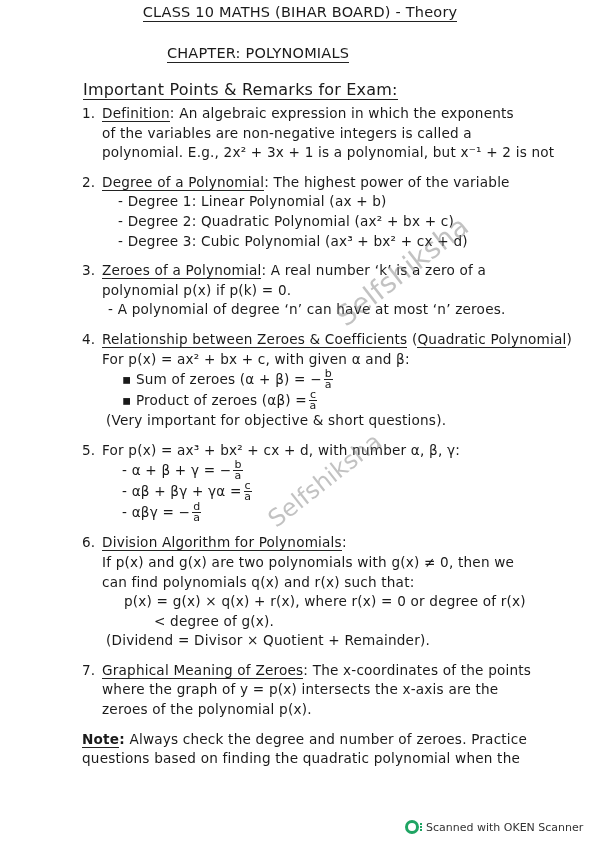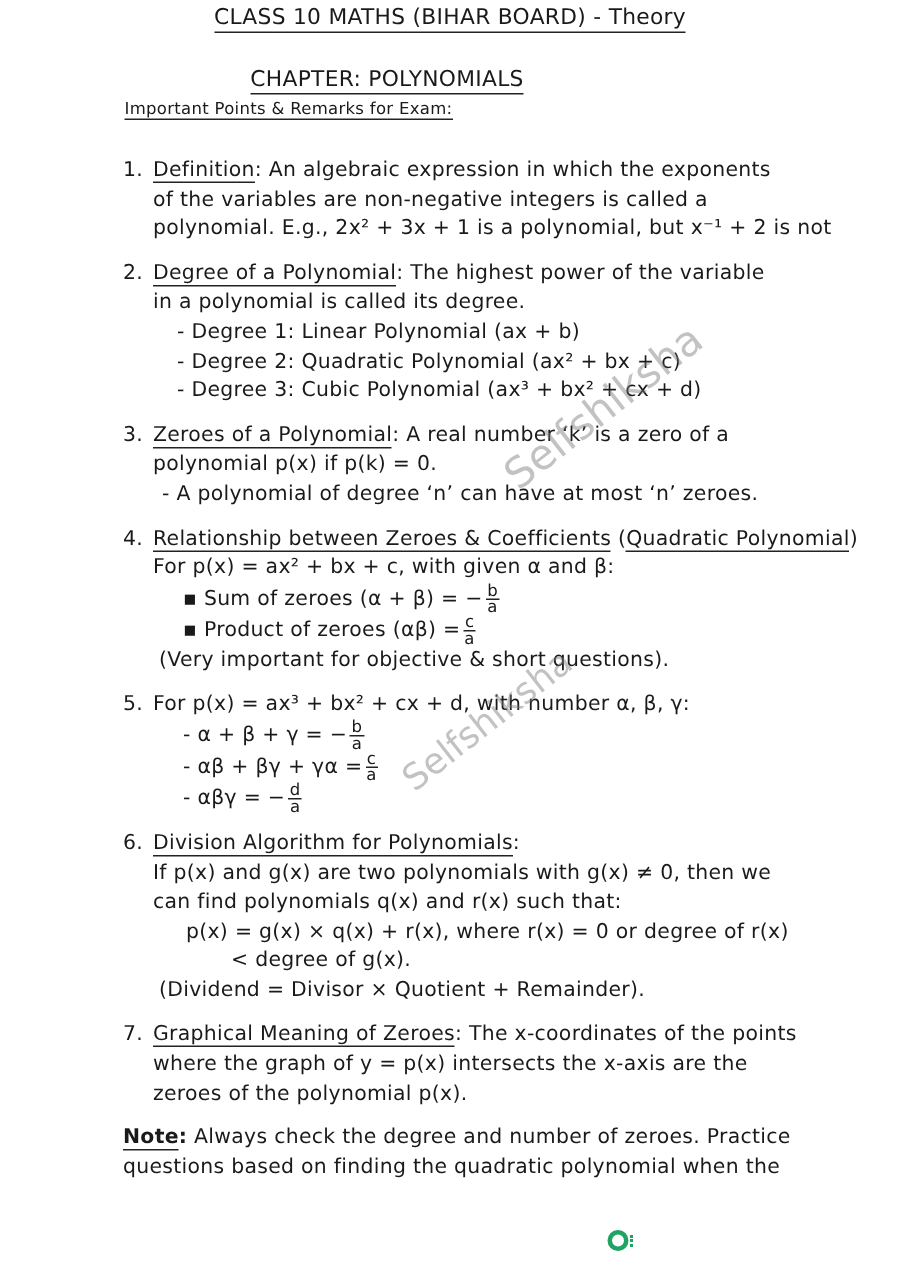--- a/index.html
+++ b/index.html
@@ -11,21 +11,21 @@
   .title {
     position:absolute; top:4px; left:0; width:600px; text-align:center;
     font-size:14.5px;
   }
   .title span { border-bottom:1.5px solid #222; padding-bottom:1px;text-align:center; }
   .chapter {
     position:absolute; top:45px; left:0; width:516px; text-align:center; font-size:14.5px;
   }
   .chapter span { border-bottom:1.5px solid #222; padding-bottom:1px; }
   .subhead {
-    position:absolute; top:66px; left:83px; font-size:11px;
+    position:absolute; top:80px; left:83px; font-size:16px;
   }
   .subhead span.u { border-bottom:1.5px solid #222; }
   .content { position:absolute; left:82px; top:104px; width:510px; font-size:13.6px; line-height:19.6px; }
   .item { position:relative; padding-left:20px; margin-bottom:10px; }
   .item .num { position:absolute; left:0; top:0; }
   .u { border-bottom:1.3px solid #222; }
   .line { white-space:nowrap; }
   .dash { padding-left:16px; white-space:nowrap; }
   .paren { padding-left:4px; }
   .eq { padding-left:44px; white-space:nowrap; }
@@ -61,21 +61,20 @@
   <div class="item">
     <span class="num">1.</span>
     <div class="line"><span class="u">Definition</span>: <span>An algebraic expression in which the exponents</span></div>
     <div class="line">of the variables are non-negative integers is called a</div>
     <div class="line">polynomial. E.g., 2x² + 3x + 1 is a polynomial, but x⁻¹ + 2 is not</div>
   </div>
 
   <div class="item">
     <span class="num">2.</span>
     <div class="line"><span class="u">Degree of a Polynomial</span>: <span>The highest power of the variable</span></div>
-    <div class="line">in a polynomial is called its degree.</div>
     <div class="dash">- Degree 1: Linear Polynomial (ax + b)</div>
     <div class="dash">- Degree 2: Quadratic Polynomial (ax² + bx + c)</div>
     <div class="dash">- Degree 3: Cubic Polynomial (ax³ + bx² + cx + d)</div>
   </div>
 
   <div class="item">
     <span class="num">3.</span>
     <div class="line"><span class="u">Zeroes of a Polynomial</span>: <span>A real number ‘k’ is a zero of a</span></div>
     <div class="line">polynomial p(x) if p(k) = 0.</div>
     <div class="dash" style="padding-left:6px">- A polynomial of degree ‘n’ can have at most ‘n’ zeroes.</div>
@@ -134,13 +133,14 @@
     <div class="line"><b class="u">Note</b><b>:</b> <span>Always check the degree and number of zeroes. Practice</span></div>
     <div class="line">questions based on finding the quadratic polynomial when the</div>
   </div>
 </div>
 
 <div class="wm" style="left:350px; top:300px;">Selfshiksha</div>
 <div class="wm" style="left:280px; top:505px; font-size:24px;">Selfshiksha</div>
 
 <div class="scanner">
   <span class="logo"></span>
+  <span>Scanned with OKEN Scanner</span>
 </div>
 
 </body></html>

